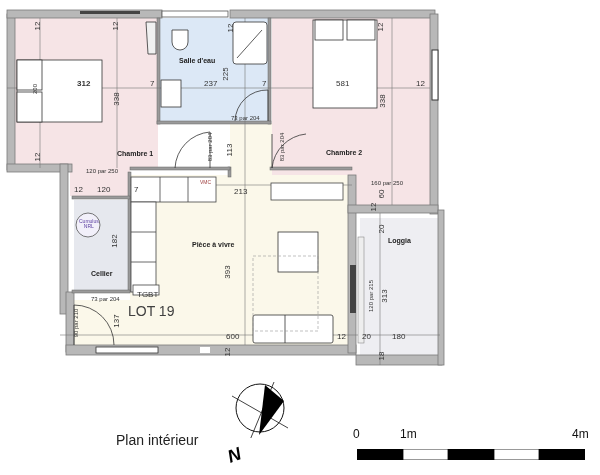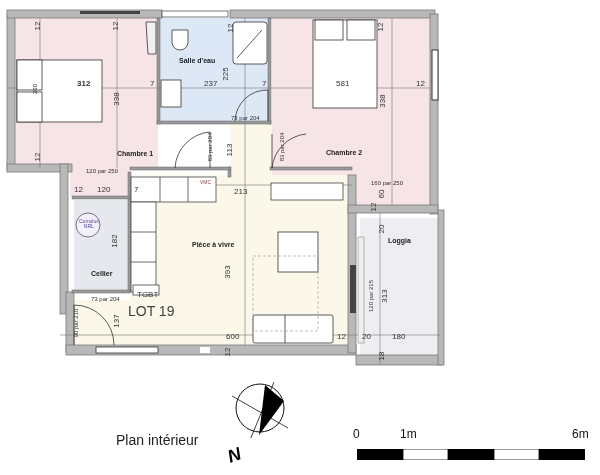--- a/index.html
+++ b/index.html
@@ -195,21 +195,21 @@
     <line x1="2" y1="18" x2="58" y2="50" stroke="#111" stroke-width="0.8"></line>
     <polygon points="29,57 35,7 54,23" fill="#000000"></polygon>
   </svg>
 </div>
 <div class="abs" style="left:228px;top:445px;font-size:18px;font-weight:bold;font-style:italic;transform:rotate(-20deg);">N</div>
 
 <div class="caption" style="left:116px;top:432px;">Plan intérieur</div>
 
 <div class="scale-label" style="left:353px;top:427px;">0</div>
 <div class="scale-label" style="left:400px;top:427px;">1m</div>
-<div class="scale-label" style="left:572px;top:427px;">6m</div>
+<div class="scale-label" style="left:572px;top:427px;">4m</div>
 <div class="abs" style="left:357px;top:446px;width:228px;height:11px;">
   <svg width="228" height="11" viewBox="0 0 228 11">
     <rect x="0" y="0" width="46" height="11" fill="#000"></rect>
     <rect x="46" y="0" width="45" height="11" fill="#fff" stroke="#000" stroke-width="0.8"></rect>
     <rect x="91" y="0" width="46" height="11" fill="#000"></rect>
     <rect x="137" y="0" width="45" height="11" fill="#fff" stroke="#000" stroke-width="0.8"></rect>
     <rect x="182" y="0" width="46" height="11" fill="#000"></rect>
   </svg>
 </div>
 

